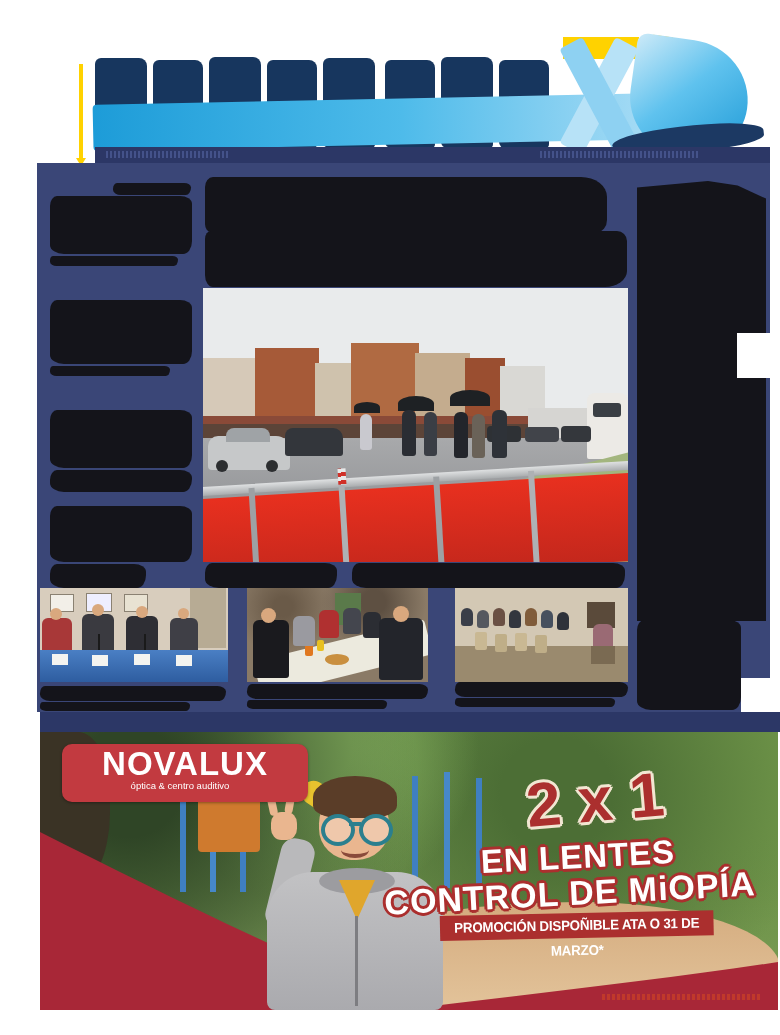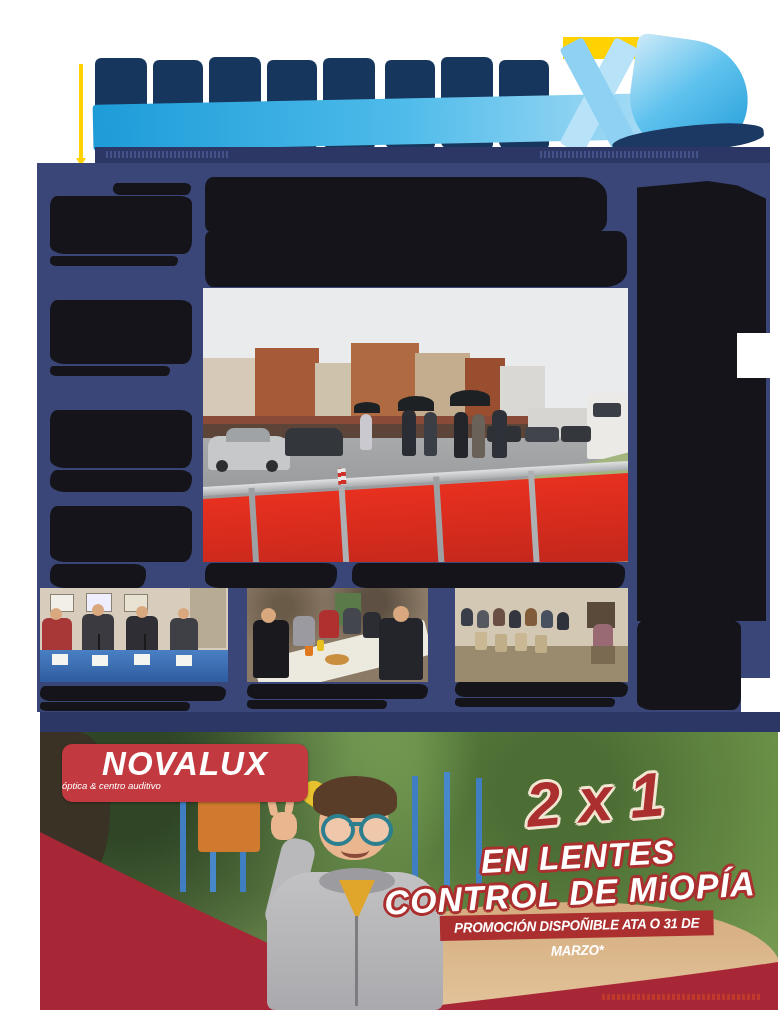--- a/index.html
+++ b/index.html
@@ -24,25 +24,25 @@
       repeating-linear-gradient(90deg,rgba(30,25,22,.55) 0 3px,transparent 3px 10px),
       repeating-linear-gradient(0deg,rgba(30,25,22,.45) 0 3px,transparent 3px 9px);}
   .fig{border-radius:6px 6px 3px 3px;}
   .umbrella{border-radius:50% 50% 0 0;background:#1e2124;}
   
   .ad{overflow:hidden;background:
       radial-gradient(circle at 12% 18%,#2f4526 0 8%,transparent 42%),
       radial-gradient(circle at 38% 6%,#85b05e 0 6%,transparent 30%),
       radial-gradient(circle at 70% 22%,#4c6e35 0 10%,transparent 45%),
       radial-gradient(circle at 92% 10%,#6f9549 0 12%,transparent 50%),
-      linear-gradient(180deg,#5d8243 0%,#6f914d 55%,#8aa765 100%); font-style: italic;}
+      linear-gradient(180deg,#5d8243 0%,#6f914d 55%,#8aa765 100%);}
   .novalux{background:#C23A40;border-radius:10px;box-shadow:0 1px 3px rgba(0,0,0,.35);
            color:#fff;text-align:center;}
   .novalux .brand{font-weight:bold;font-size:33px;letter-spacing:1px;line-height:40px;}
-  .novalux .sub{font-size:9.5px;text-align:left;padding-right:10px;margin-top:-4px;}
+  .novalux .sub{font-size:9.5px;text-align:center;padding-right:10px;margin-top:-4px;}
   .offer-big{font-weight:bold;font-size:62px;color:#AB2F2E;transform:rotate(-5deg);
       text-shadow:-3px 0 #f2e6d2,3px 0 #f2e6d2,0 -3px #f2e6d2,0 3px #f2e6d2,
                   -2px -2px #f2e6d2,2px 2px #f2e6d2,-2px 2px #f2e6d2,2px -2px #f2e6d2;}
   .offer-outline{font-weight:bold;color:#ffffff;transform:rotate(-3deg);letter-spacing:1px;
       text-shadow:-3px 0 #AB2F2E,3px 0 #AB2F2E,0 -3px #AB2F2E,0 3px #AB2F2E,
                   -2px -2px #AB2F2E,2px 2px #AB2F2E,-2px 2px #AB2F2E,2px -2px #AB2F2E;}
   .promo-box{background:#AB2F2E;color:#fff;font-weight:bold;font-size:14px;
       text-align:center;line-height:25px;transform:rotate(-1.2deg) scaleX(.95);
       transform-origin:left center;letter-spacing:-0.2px;}
   .phones{color:#F6ECD9;font-weight:bold;font-size:20px;line-height:26px;

